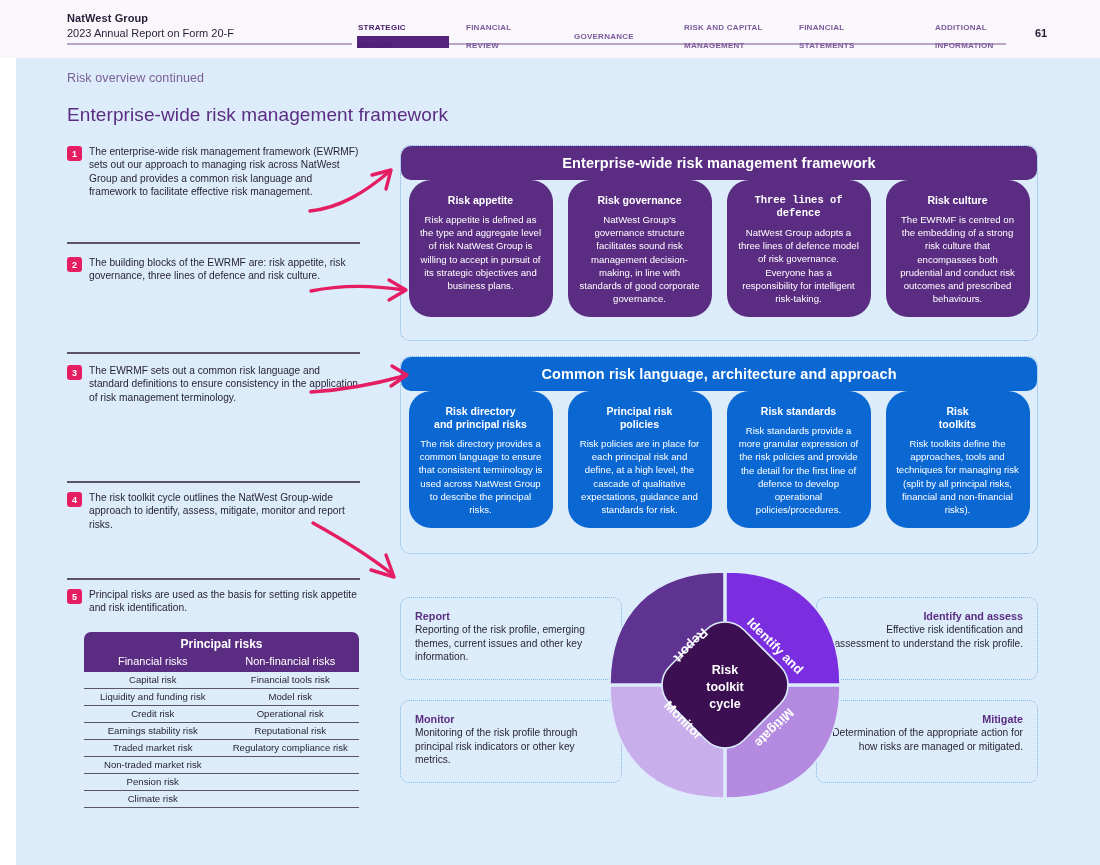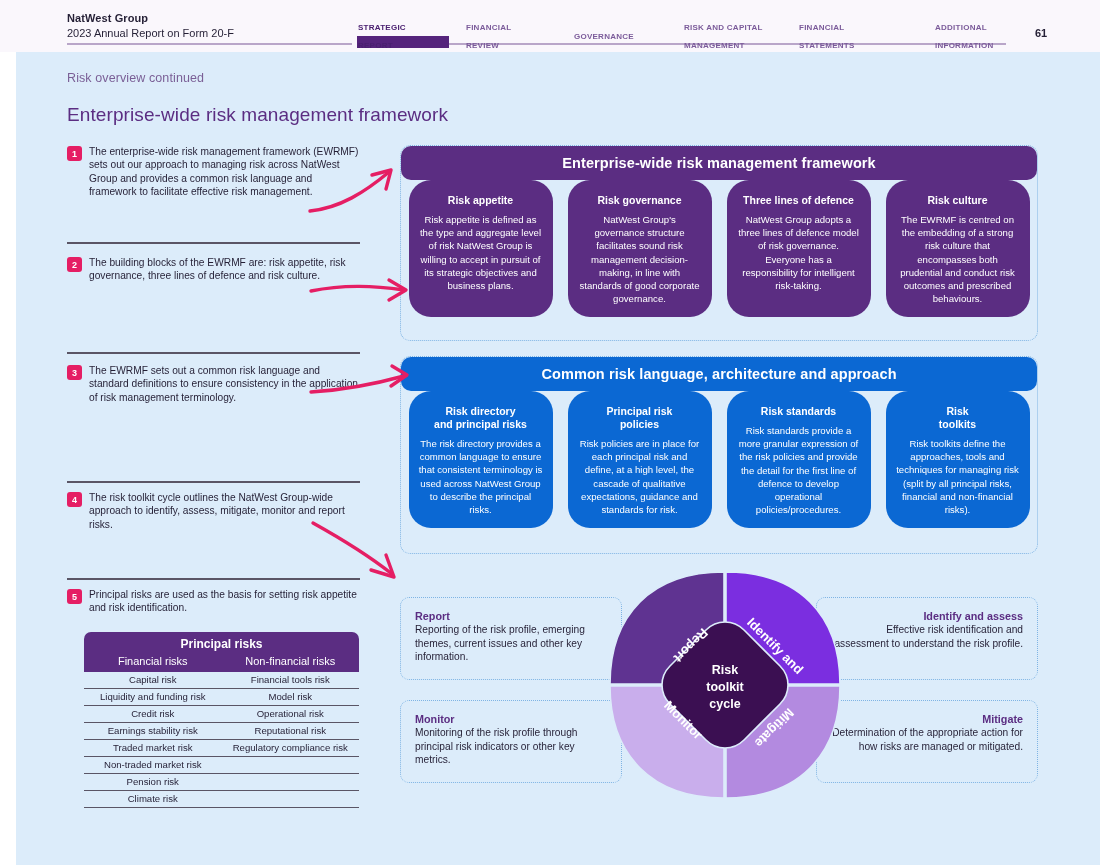--- a/index.html
+++ b/index.html
@@ -15,21 +15,21 @@
 
   
   #page { position:absolute; inset:0; background:#ffffff; }
   #page-bg {
     position:absolute; left:16px; top:46px; right:0; bottom:0;
     background:#dcecfa;
   }
 
   
   #header {
-    position:absolute; left:0; top:0; width:1100px; height:52px;
+    position:absolute; left:0; top:0; width:1100px; height:58px;
     background:#faf7fc;
   }
   .brand { position:absolute; left:67px; top:12px; }
   .brand-name { font-size:11px; font-weight:bold; color:#241f35; letter-spacing:.1px; line-height:13px; }
   .brand-sub  { font-size:11px; color:#241f35; line-height:14px; margin-top:1px; }
 
   .navrule { position:absolute; top:43px; height:2px; background:#b9a6c9; }
 
   .navtab {
     position:absolute; top:19px;
@@ -247,21 +247,21 @@
     <div class="cards" id="framework-cards">
         <div class="card purple">
           <div class="card-title" style="white-space: pre-line;">Risk appetite</div>
           <div class="card-body">Risk appetite is defined as the type and aggregate level of risk NatWest Group is willing to accept in pursuit of its strategic objectives and business plans.</div>
         </div>
         <div class="card purple">
           <div class="card-title" style="white-space: pre-line;">Risk governance</div>
           <div class="card-body">NatWest Group's governance structure facilitates sound risk management decision-making, in line with standards of good corporate governance.</div>
         </div>
         <div class="card purple">
-          <div class="card-title" style="white-space: pre-line;">Three lines of defence</div>
+          <div class="card-title" style="white-space: pre-line; font-family: Liberation Mono, monospace;">Three lines of defence</div>
           <div class="card-body">NatWest Group adopts a three lines of defence model of risk governance. Everyone has a responsibility for intelligent risk-taking.</div>
         </div>
         <div class="card purple">
           <div class="card-title" style="white-space: pre-line;">Risk culture</div>
           <div class="card-body">The EWRMF is centred on the embedding of a strong risk culture that encompasses both prudential and conduct risk outcomes and prescribed behaviours.</div>
         </div>
       </div>
   </div>
 
   <div class="panel" style="left:400px; top:356px; width:638px; height:198px;">

